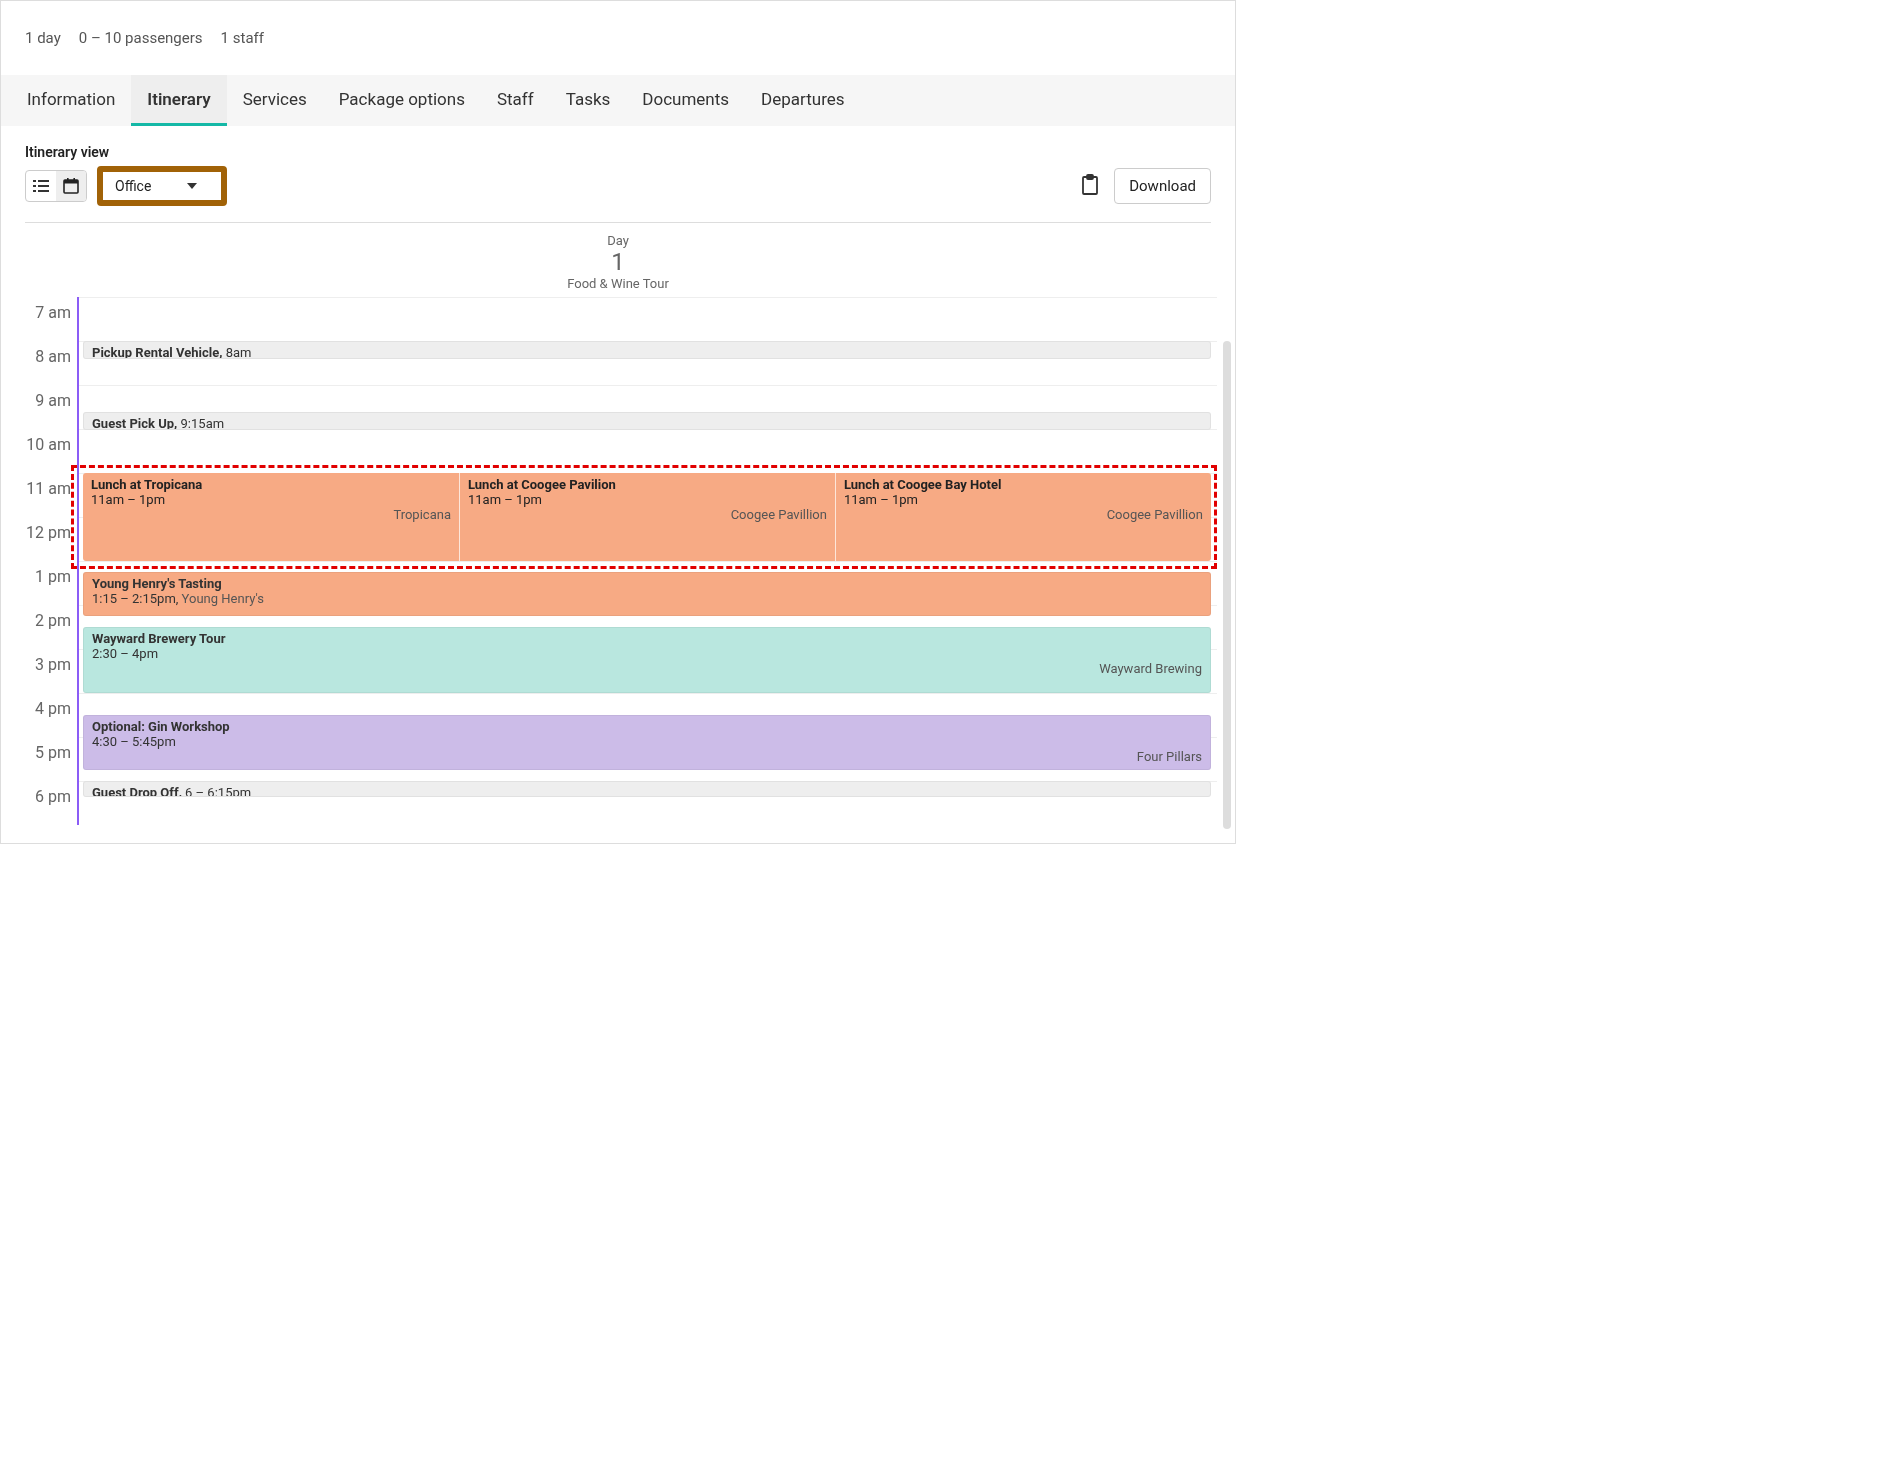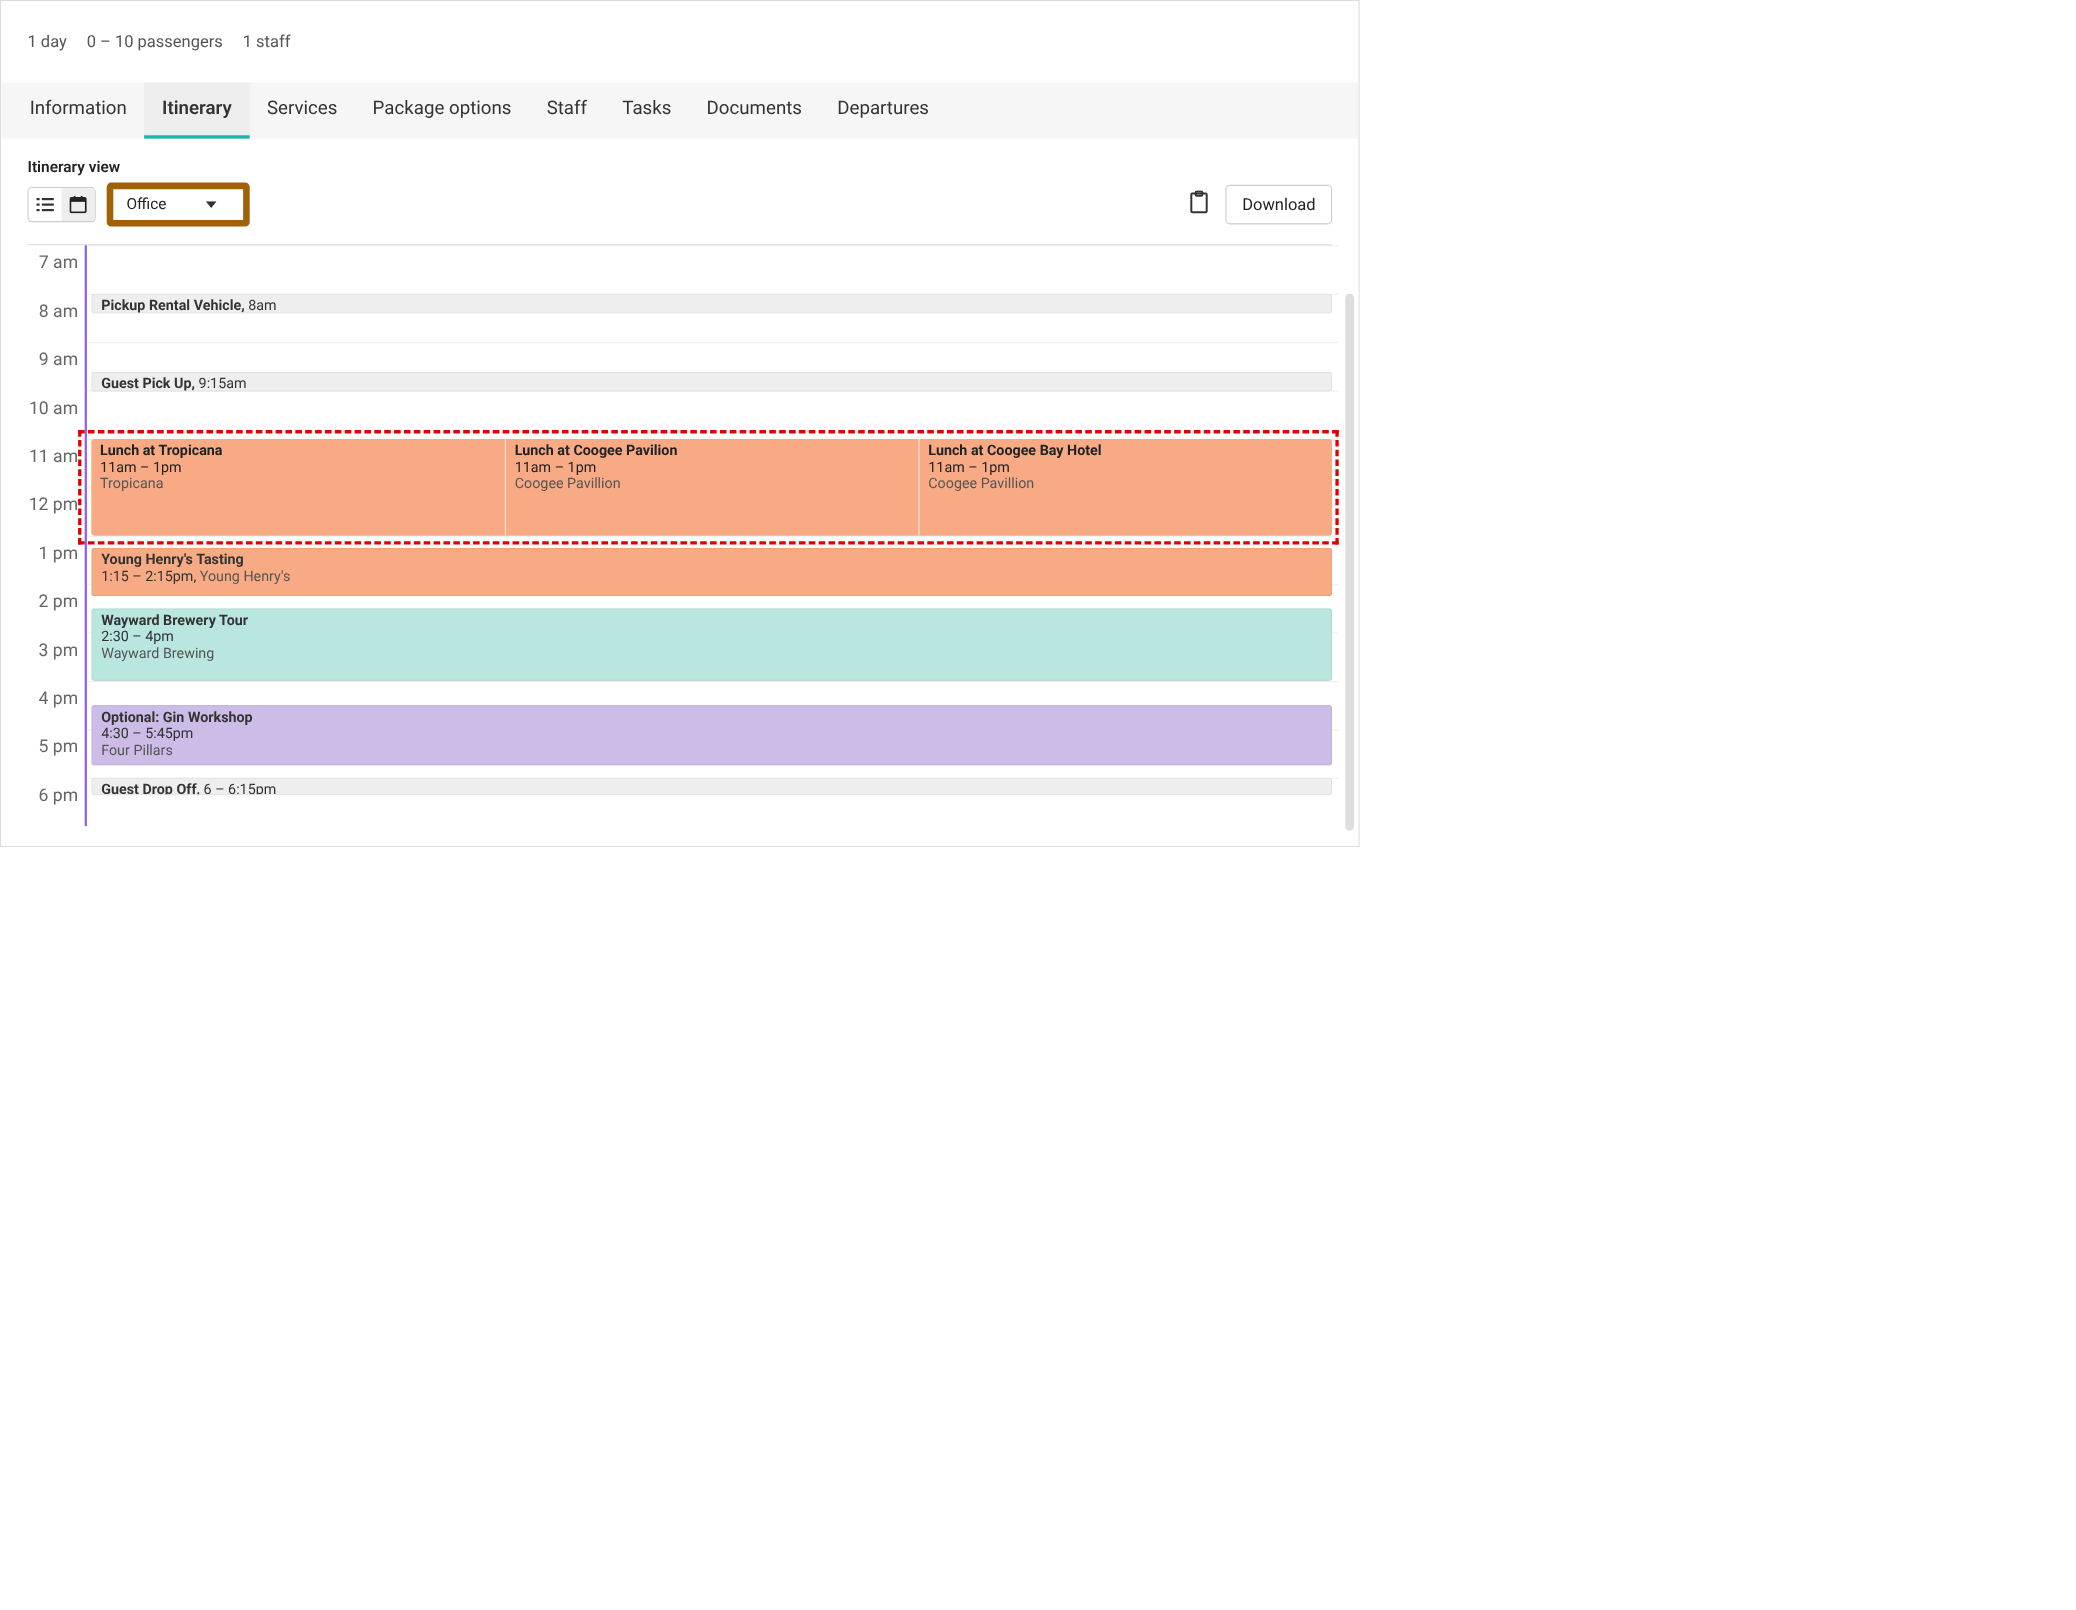--- a/index.html
+++ b/index.html
@@ -92,21 +92,21 @@
     padding: 3px 8px;
     font-size:13px;
     overflow:hidden;
     border:1px solid rgba(0,0,0,0.05);
   }
   .ev-all { background:#eeeeee; color:#333; }
   .ev-orange { background:#f7aa84; color:#333; }
   .ev-teal { background:#b9e7df; color:#333; }
   .ev-purple { background:#ccbce8; color:#333; }
   .ev-title { font-weight:700; }
-  .ev-sub { color:#555; }
+  .ev-sub { color:#555;text-align:right; }
   .ev-inline { display:inline; }
   .lunch-container {
     position:absolute; left:4px; right:6px;
     background:#f7aa84; border-radius:3px;
   }
   .lunch-inner {
     position:relative; height:100%;
   }
   .lunch-block { position:absolute; top:0; bottom:0; padding:4px 8px; font-size:13px; }
 
@@ -177,20 +177,25 @@
             <rect x="7" y="1" width="6" height="4" rx="1" fill="none" stroke="#333" stroke-width="1.8"></rect>
           </svg>
       </div>
       <div class="dl-btn">Download</div>
     </div>
   </div>
 </div>
 <div class="sep-line"></div>
 
 <div class="calendar-wrap">
+  <div class="day-header">
+    <div class="lbl">Day</div>
+    <div class="num">1</div>
+    <div class="sub">Food &amp; Wine Tour</div>
+  </div>
 
   <div class="grid-outer">
     <div class="time-col">
       <div class="time-cell">
           <span>7 am</span>
         </div>
       <div class="time-cell">
           <span>8 am</span>
         </div>
       <div class="time-cell">

